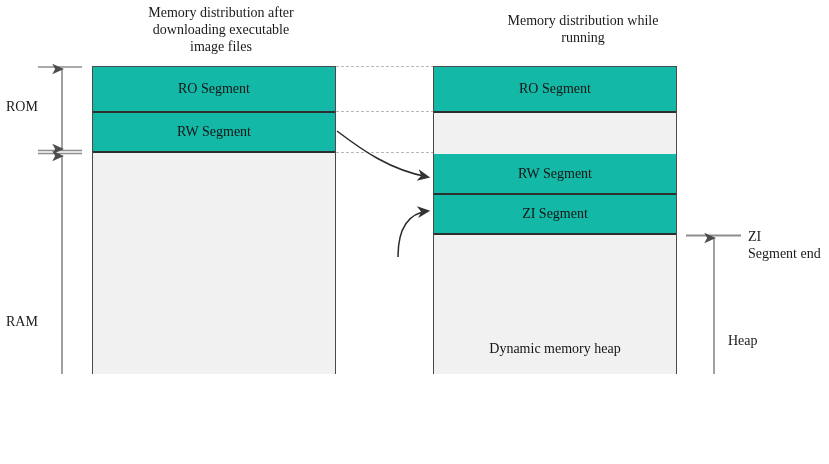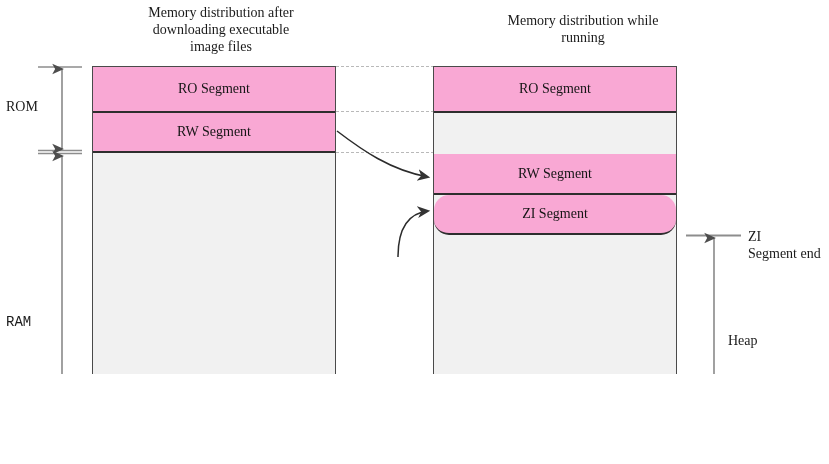--- a/index.html
+++ b/index.html
@@ -40,32 +40,32 @@
     position:absolute;
     box-sizing:border-box;
     left:0;
     width:100%;
     display:flex;
     align-items:center;
     justify-content:center;
     font-size:14px;
     color:#151515;
   }
-  .seg.filled{ background:#f9a8d4; border-bottom:2px solid #2e2e2e; }
+  .seg.filled{ background:#14b8a6; border-bottom:2px solid #2e2e2e; }
   .seg.plain{ background:#f1f1f1; }
 
   
   #l-ro{ top:0px;  height:46px; }
   #l-rw{ top:46px; height:40px; }
 
   
   #r-ro{ top:0px;   height:46px; }
   #r-gap{ top:46px; height:41px; background:#f1f1f1; }
   #r-rw{ top:87px;  height:41px; }
-  #r-zi{ top:128px; height:40px;border-radius:15px; }
+  #r-zi{ top:128px; height:40px; }
   #r-heap{ top:168px; height:227px; background:#f1f1f1; }
 
   
   .dotted{
     position:absolute;
     height:0;
     border-top:1px dashed #b9b9b9;
   }
   #dot-1{ left:336px; top:66px;  width:98px; }
   #dot-2{ left:336px; top:111px; width:98px; }
@@ -73,21 +73,21 @@
 
   
   .dimlabel{
     position:absolute;
     font-size:14px;
     color:#1a1a1a;
     white-space:nowrap;
     text-align:center;
   }
   #lbl-rom{ left:6px;  top:99px; }
-  #lbl-ram{ left:6px;  top:314px;font-family:Liberation Mono, monospace; }
+  #lbl-ram{ left:6px;  top:314px; }
   #lbl-zi-end{ left:748px; top:228px; text-align:left; width:78px; line-height:17px; white-space:pre-line;}
   #lbl-heap{ left:728px; top:333px; }
 
   svg.overlay{
     position:absolute;
     left:0; top:0;
     width:829px; height:464px;
     pointer-events:none;
   }
 </style>
@@ -109,20 +109,21 @@
   <div class="col" id="col-left">
     <div class="seg filled" id="l-ro">RO Segment</div>
     <div class="seg filled" id="l-rw">RW Segment</div>
   </div>
 
   <div class="col" id="col-right">
     <div class="seg filled" id="r-ro">RO Segment</div>
     <div class="seg plain" id="r-gap"></div>
     <div class="seg filled" id="r-rw">RW Segment</div>
     <div class="seg filled" id="r-zi">ZI Segment</div>
+    <div class="seg plain" id="r-heap">Dynamic memory heap</div>
   </div>
 
   <div class="dimlabel" id="lbl-rom">ROM</div>
   <div class="dimlabel" id="lbl-ram">RAM</div>
   <div class="dimlabel" id="lbl-zi-end">ZI
 Segment end</div>
   <div class="dimlabel" id="lbl-heap">Heap</div>
 
   <svg class="overlay" viewBox="0 0 829 464">
     <defs>

